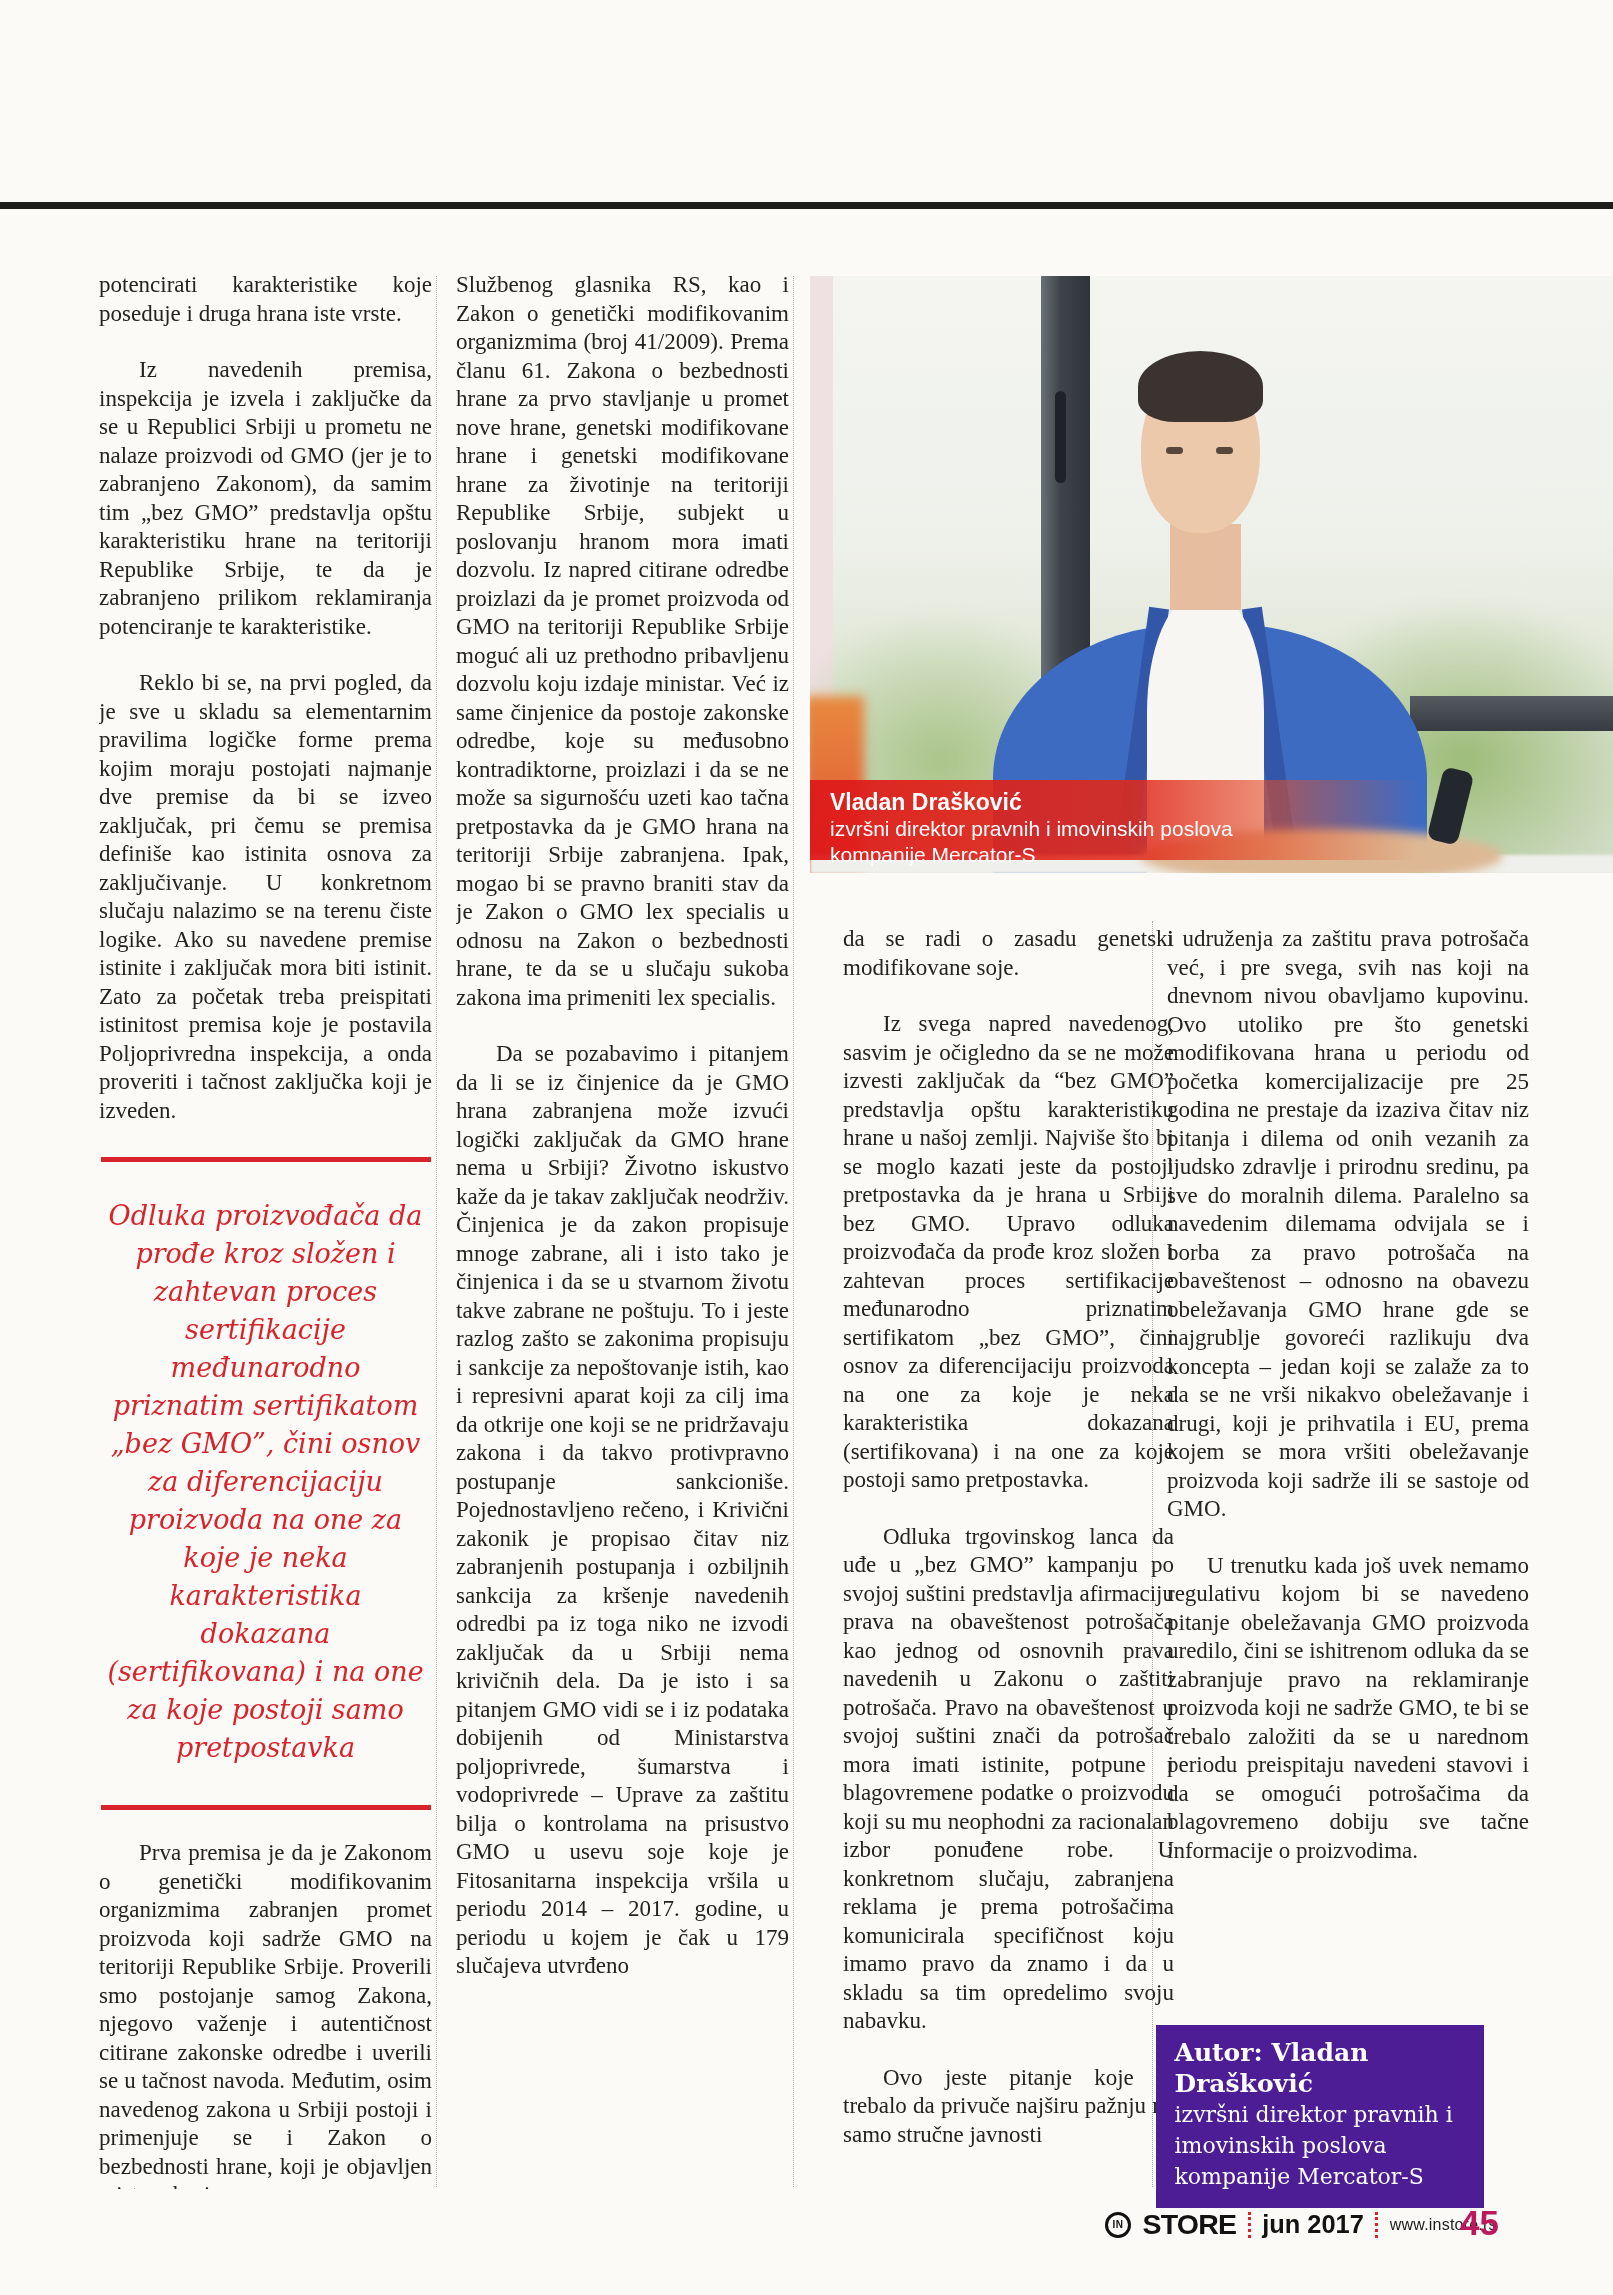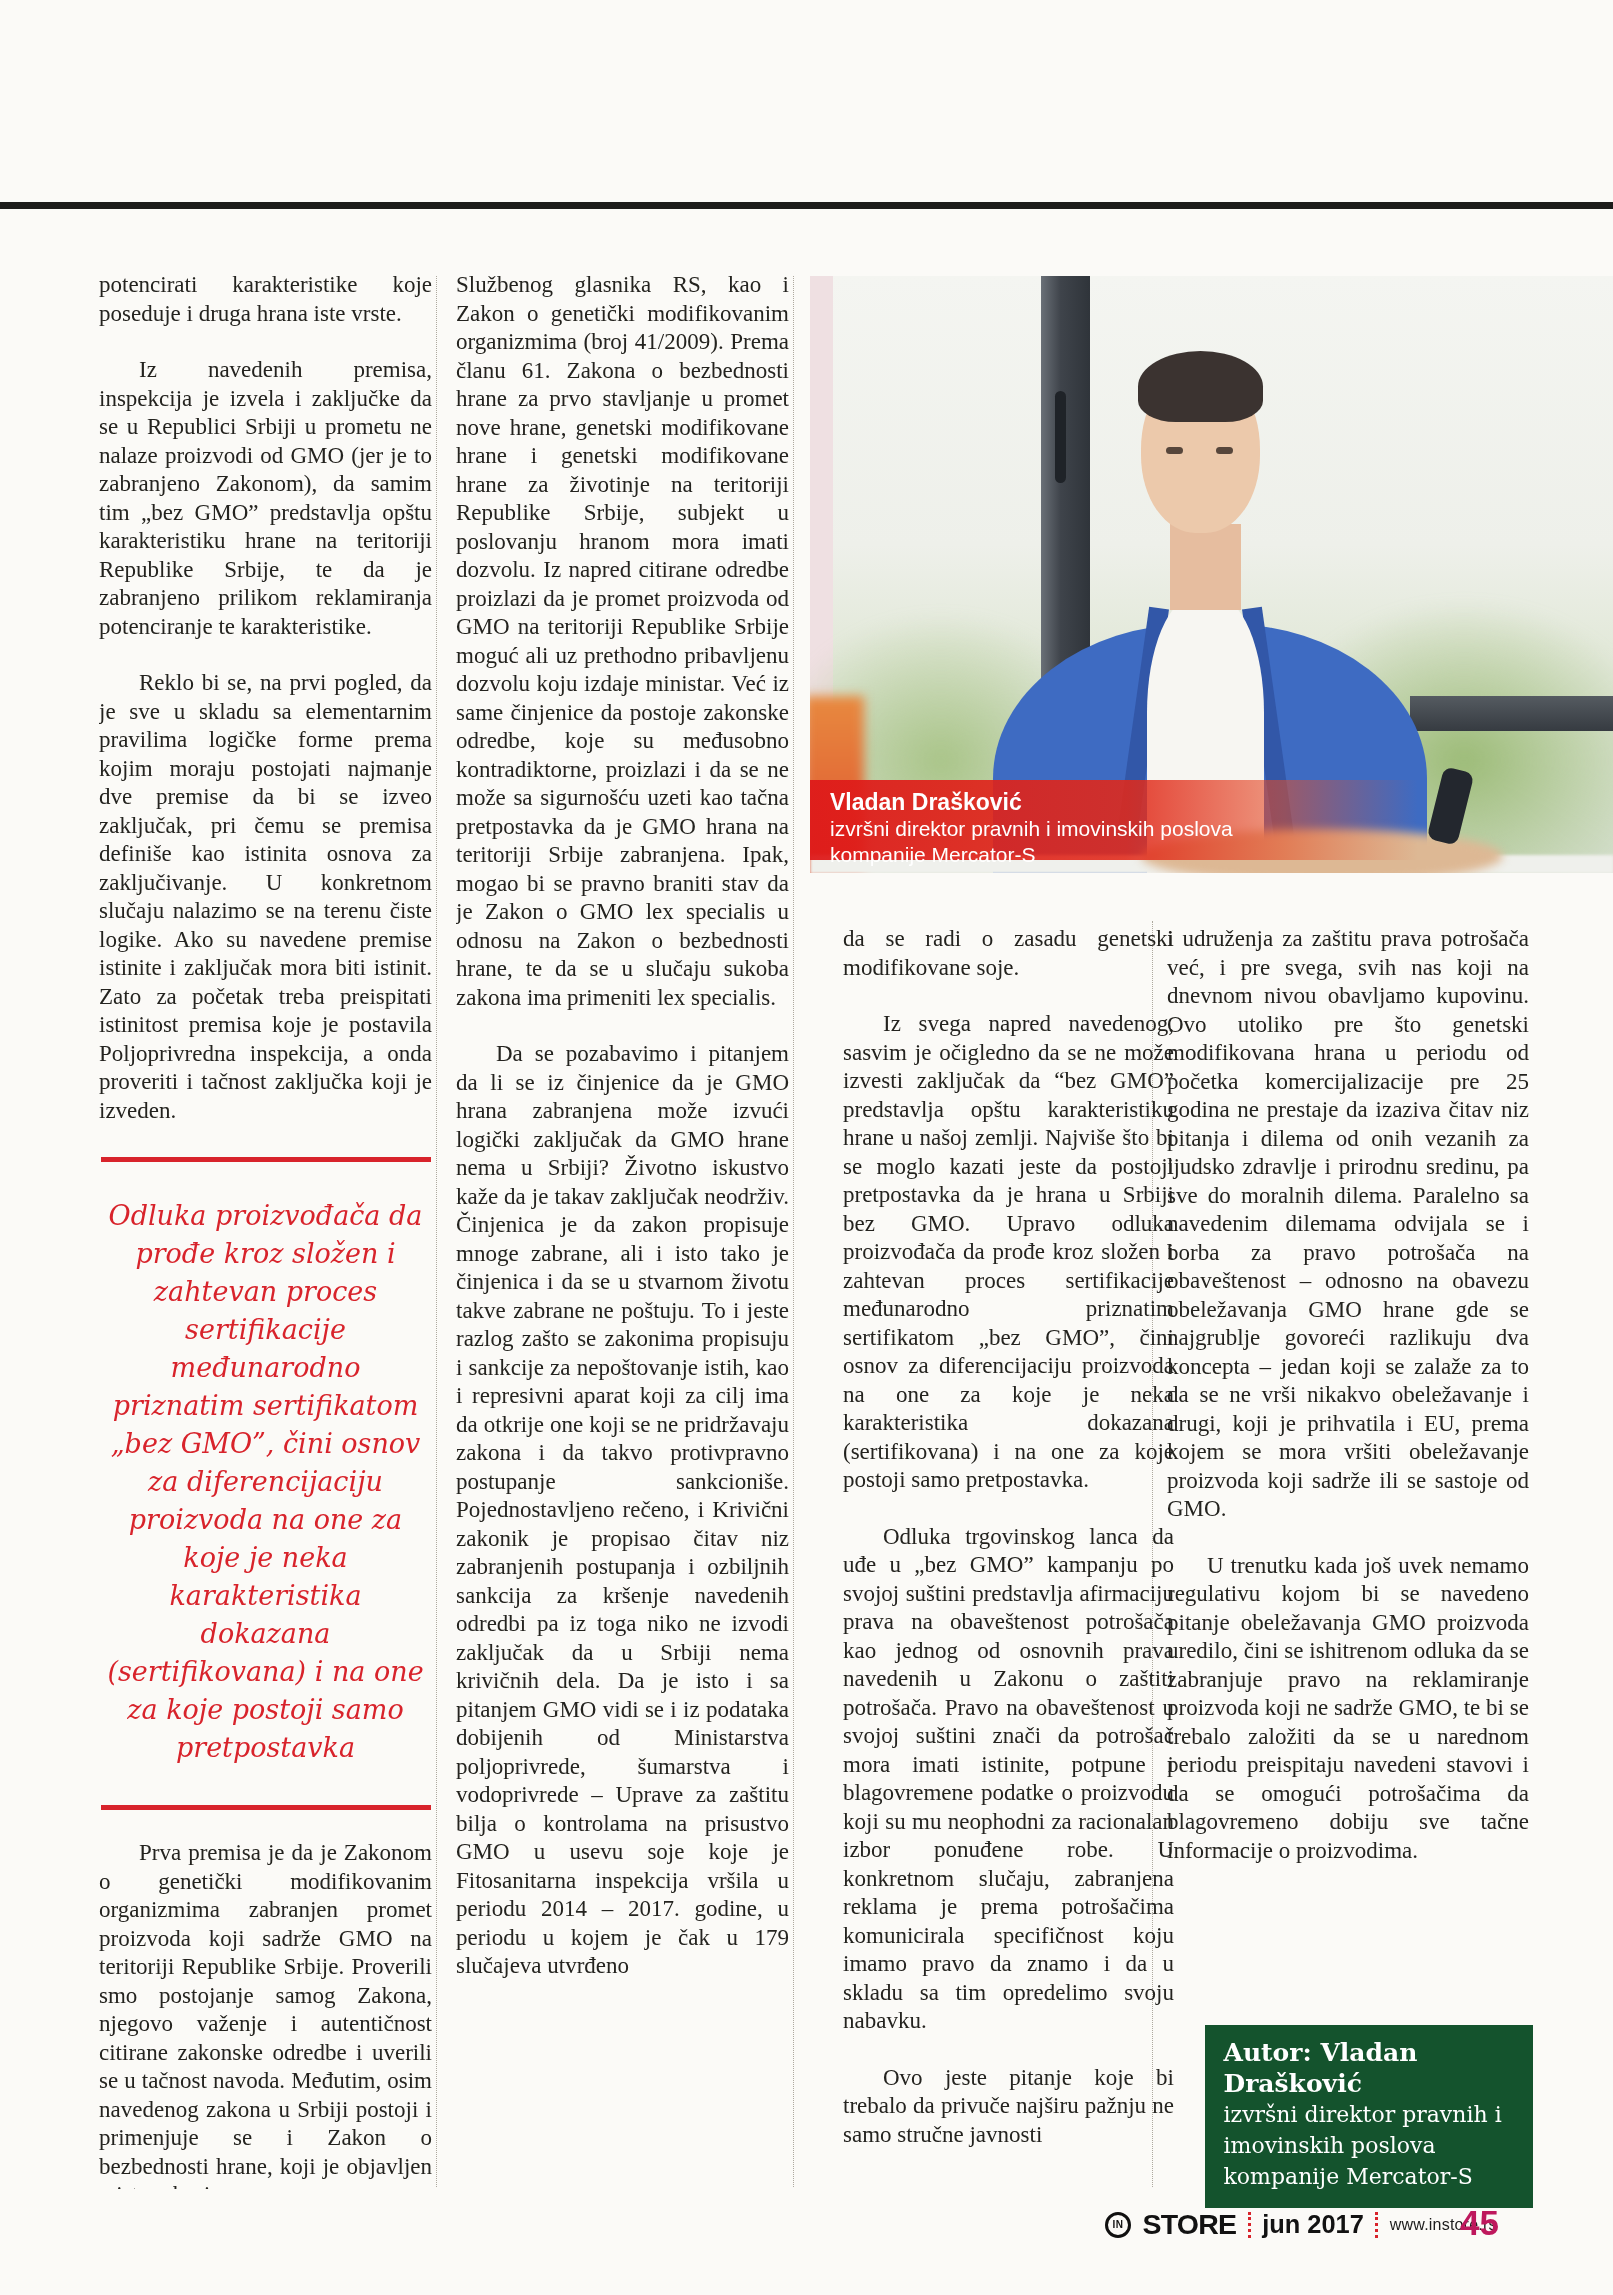--- a/index.html
+++ b/index.html
@@ -82,22 +82,22 @@
 
   
   .caption{left:0;top:504px;width:608px;height:80px;
      background:linear-gradient(90deg,rgba(222,26,26,0.95) 0%,rgba(225,40,25,0.88) 52%,rgba(229,76,35,0.55) 78%,rgba(229,76,35,0) 100%);
      color:#fff;font-family:"Liberation Sans","DejaVu Sans",sans-serif;
      padding:7.7px 0 0 20px;box-sizing:border-box;}
   .cap-name{font-weight:bold;font-size:23px;line-height:28px;}
   .cap-role,.cap-company{font-size:21px;line-height:26px;font-weight:400;}
 
   
-  .author-box{left:1205px;top:2025px;width:328px;box-sizing:border-box;
-     background:#14532d;color:#fff;padding:12.3px 18.5px 15.4px 18.5px;}
+  .author-box{left:1156px;top:2025px;width:328px;box-sizing:border-box;
+     background:#4c1d95;color:#fff;padding:12.3px 18.5px 15.4px 18.5px;}
   .author-label{font-family:"DejaVu Serif","Liberation Serif",serif;
      font-weight:bold;font-size:25px;line-height:31px;}
   .author-line{font-family:"DejaVu Serif","Liberation Serif",serif;
      font-size:22px;line-height:31px;}
 
   
   .footer{left:1105px;top:2206px;height:37px;display:flex;align-items:center;gap:11.5px;
      font-family:"Liberation Sans","DejaVu Sans",sans-serif;color:#121212;}
   .logo-circle{width:26px;height:26px;border:3.1px solid #101010;border-radius:50%;
      display:flex;align-items:center;justify-content:center;

